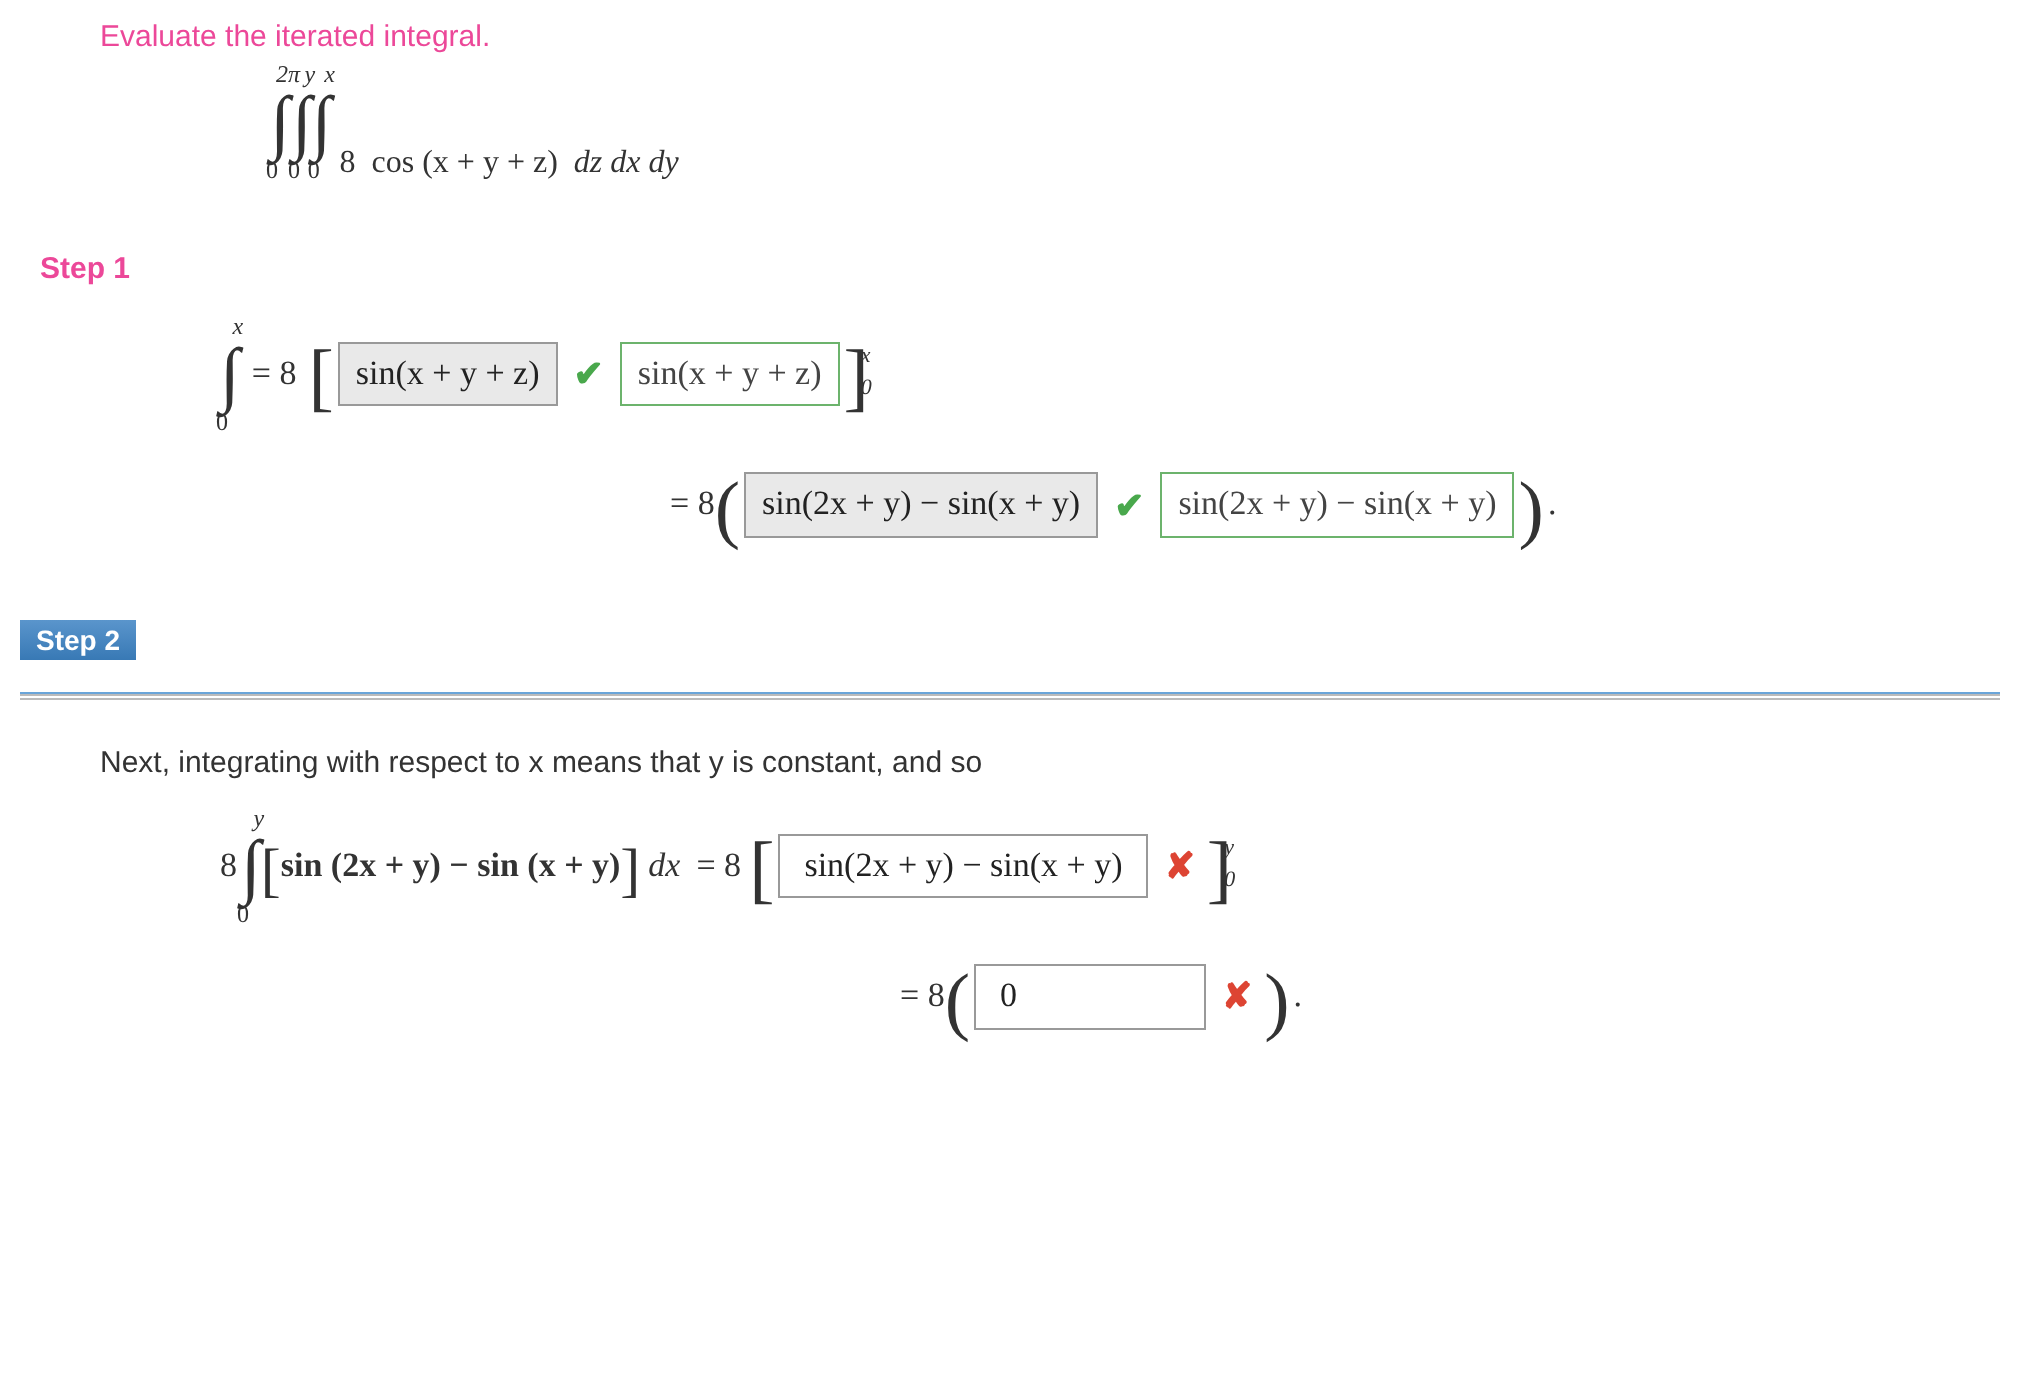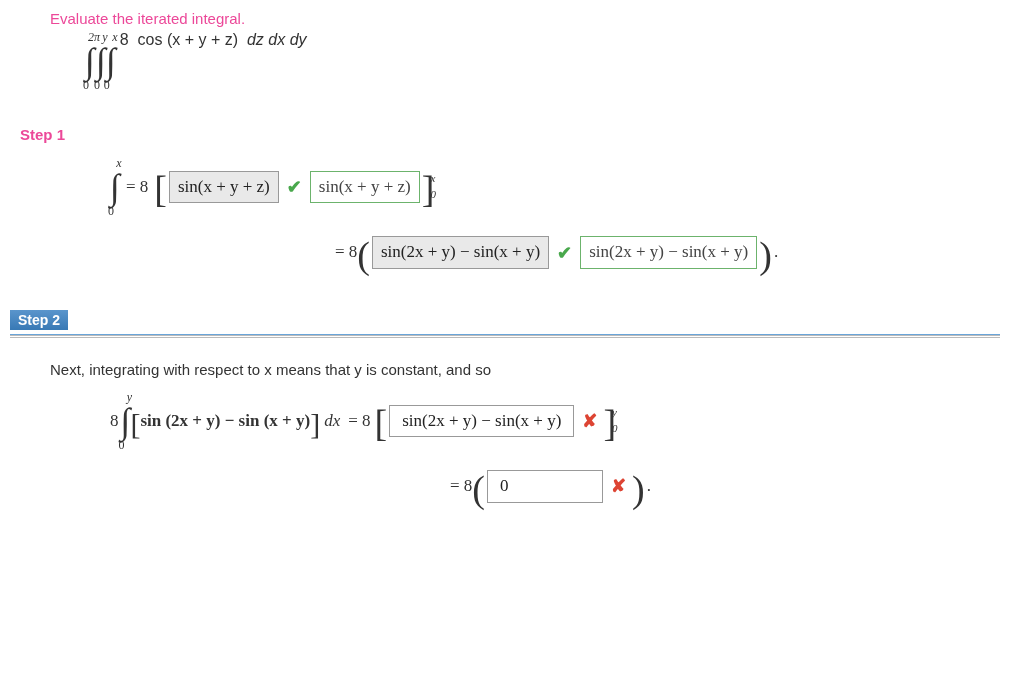--- a/index.html
+++ b/index.html
@@ -13,34 +13,34 @@
   .problem-statement {
     padding-left: 40px;
     margin-bottom: 35px;
   }
   .problem-statement p {
     margin: 0 0 4px 0;
     color: #ec4899;
   }
   .math-integral {
     display: flex;
-    align-items: flex-start;
-    margin-left: 34px;
+    align-items: flex-end;
+    margin-left: 84px;
     margin-top: 2px;
   }
   .int-block {
     display: inline-flex;
     flex-direction: column;
     align-items: center;
     line-height: 1;
   }
   .int-sym { font-size: 36px; font-family: 'Times New Roman', serif; }
   .int-sup { font-size: 12px; position: relative; top:0px; left:4px; font-style: italic; font-family: 'Times New Roman', serif;}
   .int-sub { font-size: 12px; position: relative; left:-4px; font-family: 'Times New Roman', serif;}
-  .integrand { font-family: Liberation Sans, sans-serif; font-size: 16px; font-style: italic; margin-left:4px;}
+  .integrand { font-family: Liberation Serif, serif; font-size: 16px; font-style: italic; margin-left:4px;}
   .integrand .rm { font-style: normal; }
 
   .step-label {
     font-weight: bold;
     color: #ec4899;
     padding-left: 10px;
     margin-bottom: 14px;
   }
   .step-body {
     padding-left: 40px;
@@ -101,21 +101,21 @@
   }
 
   .step2-band {
     background: #3879b5;
     background: linear-gradient(#5a95cc, #3879b5);
     color: #fff;
     font-weight: bold;
     padding: 2px 8px;
     display: inline-block;
     font-size: 14px;
-    margin-bottom: 4px;
+    margin-bottom: 16px;
   }
   .step2-lines {
     border-top: 1px solid #6aa5d9;
     border-bottom: 1px solid #bbb;
     height: 0;
     margin: 0 0 2px 0;
   }
   .hr2 { border-top:1px solid #bbb; margin-top:-1px; margin-bottom:20px; height:1px;}
 
 </style>

